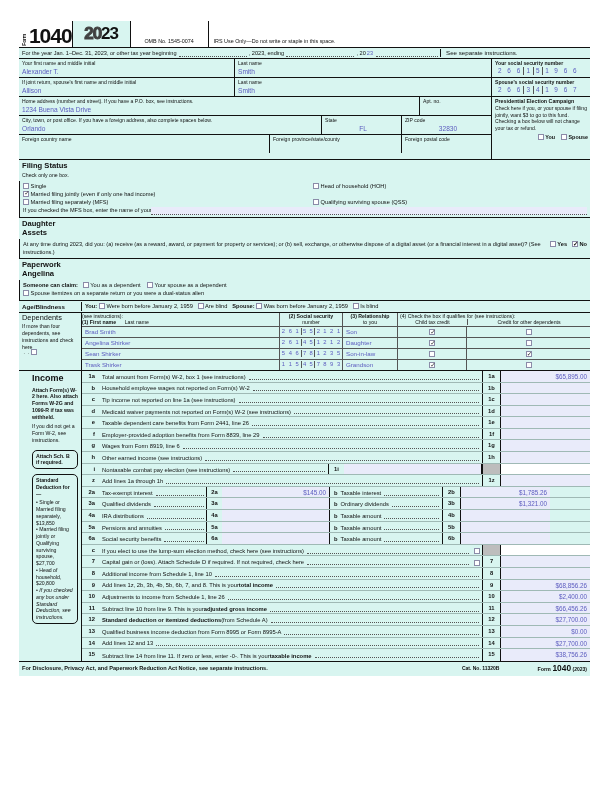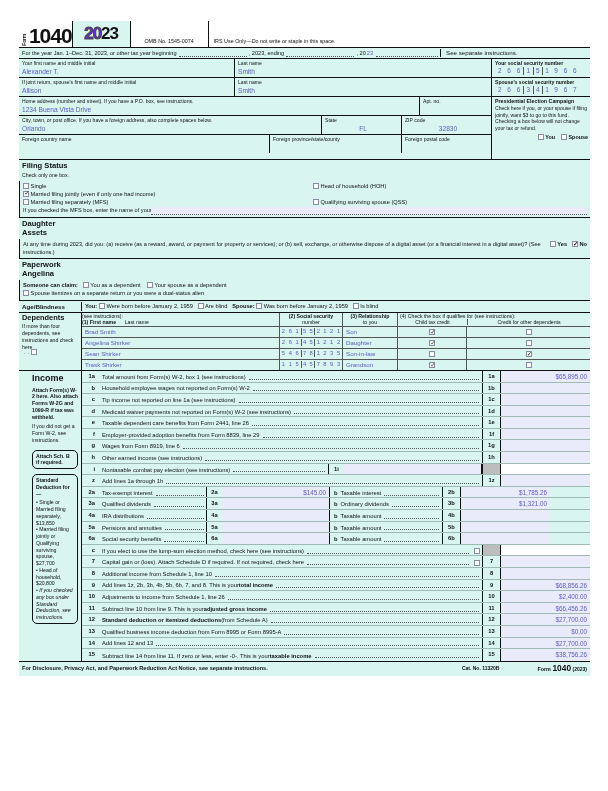--- a/index.html
+++ b/index.html
@@ -34,21 +34,21 @@
   .mh-1040 { display:flex; align-items:flex-end; padding: 0 0 1px 3px; background:#fff; }
   .mh-formword {
     writing-mode: vertical-rl; transform: rotate(180deg);
     font-size: 5px; font-weight: bold; letter-spacing:-0.2px; margin-right:1px; padding-bottom:1px;
   }
   .mh-num { font-size: 21px; font-weight: bold; letter-spacing: -1px; line-height: 0.95; }
   .mh-mid { flex: 1; padding: 2px 0 0 5px; background:#d8f5f0; border-left:1px solid #111;}
   .mh-dept { font-size: 5px; }
   .mh-title { font-size: 12.5px; font-weight: bold; letter-spacing: -0.4px; margin-top:1px;}
   .mh-year { width: 58px; border-left: 1px solid #111; display:flex; align-items:center; justify-content:center; background:#d8f5f0;}
-  .yr-hollow { font-size: 17px; font-weight: bold; color:#6d28d9; -webkit-text-stroke: 1px #444; letter-spacing:-1px;}
+  .yr-hollow { font-size: 17px; font-weight: bold; color:#404040; -webkit-text-stroke: 1px #444; letter-spacing:-1px;}
   .yr-solid  { font-size: 17px; font-weight: bold; letter-spacing:-1px;}
   .mh-omb { width: 78px; border-left:1px solid #111; display:flex; align-items:flex-end; justify-content:center; padding-bottom:3px; font-size:5.4px; background:#fff;}
   .mh-irs { width: 150px; border-left:1px solid #111; display:flex; align-items:flex-end; padding:0 0 3px 5px; font-size:5.4px; background:#fff;}
 
   
   .taxyear { display:flex; align-items:center; height:11px; font-size:5.6px; border-top:1px solid #111; }
   .ty-l { padding-left:3px; }
   .dots { flex:1; border-bottom:1px dotted #555; margin:0 2px; height:7px; }
   .dots.sm { max-width: 62px;}
   .ty-right { width:150px; border-left:1px solid #111; padding-left:5px; font-size:6.2px; }
@@ -109,21 +109,21 @@
   .dg-yn { margin-left:auto; white-space:nowrap; font-size:5.7px; font-weight:bold; padding-left:4px;}
 
   .sd-line { font-size:5.7px; margin-bottom:1.5px;}
   .ab-row { display:flex; align-items:center; border-top:1px solid #111; font-size:5.7px;}
   .ab-stub { width:62px; padding:1.5px 2px 1.5px 3px; font-weight:bold; font-size:6.2px;}
   .ab-body { flex:1; border-left:1px solid #111; padding:1.5px 3px; }
 
   
   .dep-head { display:flex; border-top:1px solid #111; }
   .dep-stub { width:62px; padding:1px 2px 1px 3px; }
-  .dep-stub .h { font-size:7.4px; font-weight:bold;}
+  .dep-stub .h { font-size:7.4px; font-weight:normal;}
   .dep-stub .s { font-size:5.2px; line-height:1.30; margin-top:1px;}
   .dep-table { flex:1; border-left:1px solid #111;}
   .dep-hrow { display:flex; font-size:5.2px; text-align:center; }
   .dep-c1 { width:197px; text-align:left; padding-left:3px;}
   .dep-c2 { width:63px; }
   .dep-c3 { width:55px; }
   .dep-c4 { flex:1; }
   .dep-c4a{ width:69px; }
   .dep-c4b{ flex:1; }
   .dep-hrow > div { border-left:0.7px solid #555; padding:0.5px 0;}

